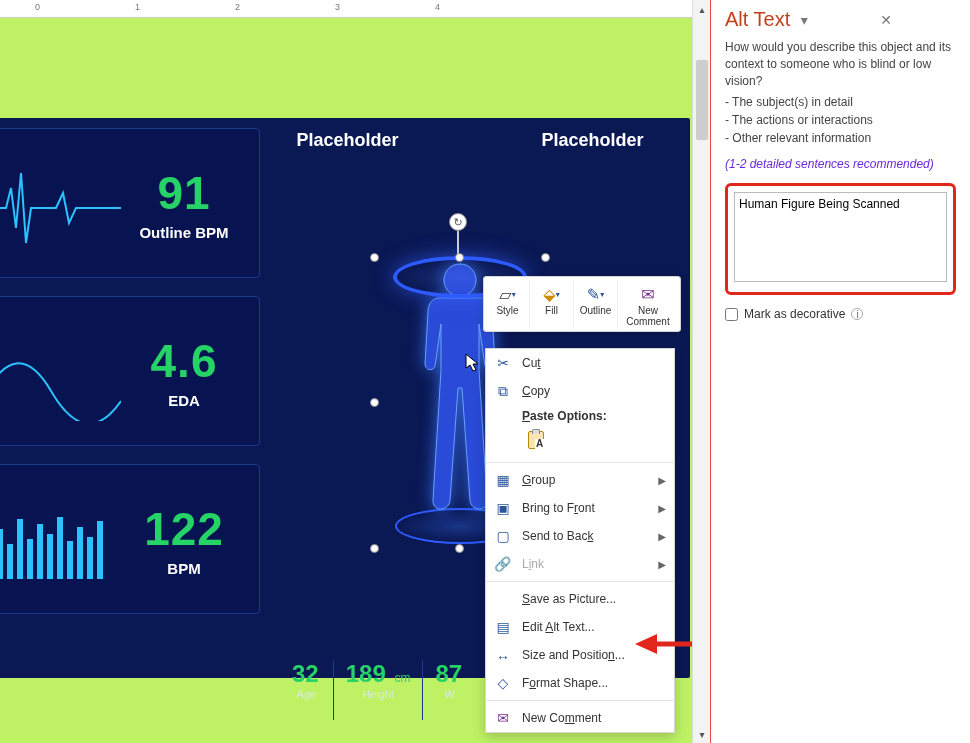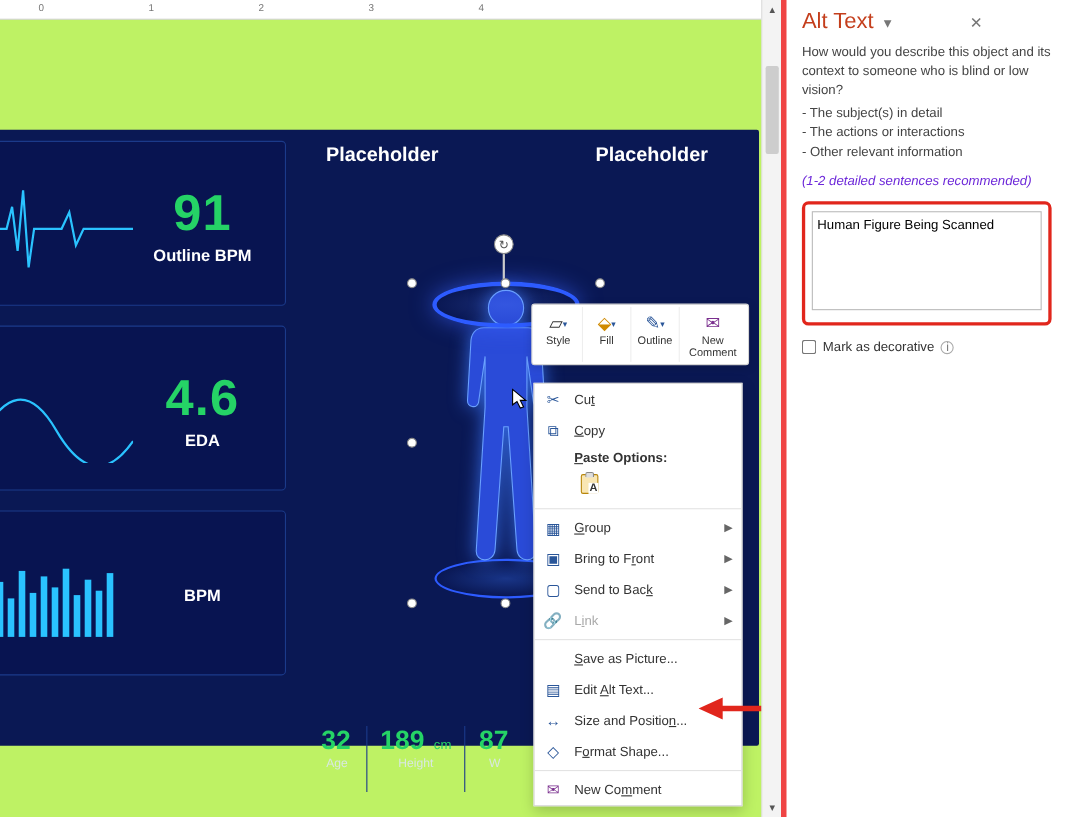--- a/index.html
+++ b/index.html
@@ -9,30 +9,30 @@
   .ruler { position: absolute; top: 0; left: 0; right: 260px; height: 18px; background: #fff; border-bottom: 1px solid #ccc; font-size: 9px; color: #777; }
   .ruler-mark { position: absolute; top: 2px; font-size: 9px; }
 
   
   .vscroll { position: absolute; top: 0; right: 260px; width: 18px; bottom: 0; background: #f3f3f3; border-left: 1px solid #ddd; }
   .vscroll-arrow { width: 18px; height: 18px; display: flex; align-items: center; justify-content: center; color: #555; font-size: 10px; }
   .vscroll-thumb { position: absolute; left: 3px; width: 12px; top: 60px; height: 80px; background: #cdcdcd; border-radius: 2px; }
   .vscroll-bottom { position: absolute; bottom: 0; }
 
   
-  .alt-pane { position: absolute; top: 0; right: 0; width: 260px; bottom: 0; background: #fff; border-left: 5px solid #ef4444; padding: 8px 14px; }
+  .alt-pane { position: absolute; top: 0; right: 0; width: 260px; bottom: 0; background: #fff; border-left: 1px solid #ef4444; padding: 8px 14px; }
   .alt-title { color: #C43E1C; font-size: 20px; font-weight: 400; margin-bottom: 8px; display:flex; align-items:center; }
   .alt-title span{flex:1}
   .alt-title .ctl { color:#777; font-size:14px; padding:0 4px; cursor:pointer;}
   .alt-desc { font-size: 12px; color: #444; line-height: 1.4; margin-bottom: 4px;}
   .alt-list { font-size: 12px; color: #444; line-height: 1.5; }
   .alt-rec { font-style: italic; font-size: 12px; color: #6d28d9; margin: 10px 0 12px; }
   .alt-textarea-wrap { border: 3px solid #E1261C; border-radius: 6px; padding: 6px; }
   .alt-textarea { width: 100%; height: 90px; border: 1px solid #bbb; font-size: 12px; padding: 4px; resize: none; outline:none; font-family: inherit;}
-  .alt-checkbox { margin-top: 12px; font-size: 12px; color: #333; display:flex; align-items:flex-end; gap:6px;}
+  .alt-checkbox { margin-top: 12px; font-size: 12px; color: #333; display:flex; align-items:center; gap:6px;}
   .alt-checkbox input { width:13px; height:13px;}
   .info-icon { color:#777; font-size:11px; border:1px solid #aaa; border-radius:50%; width:12px;height:12px; display:inline-flex;align-items:center;justify-content:center;}
 
   
   .slide-area { position: absolute; top: 18px; left: 0; right: 278px; bottom: 0; background: #bef264; overflow:hidden;}
   .slide { position: absolute; top: 100px; left: -10px; width: 700px; height: 560px; background: linear-gradient(135deg,#0a1854,#0a1854); border-radius:2px; }
   .metric-col { position:absolute; left:-10px; top:10px; width:280px; }
   .card { background: rgba(8,20,80,0.8); border:1px solid #1b3a8a; border-radius:4px; margin-bottom:18px; height:150px; display:flex; align-items:center; padding:10px 12px 10px 0; overflow:hidden;}
   .card .graph { width:140px; height:100px; position:relative; flex-shrink:0;}
   .card .metric { flex:1; text-align:center; color:#25D366; }
@@ -185,20 +185,21 @@
               <rect x="56" y="35" width="6" height="55"></rect>
             <rect x="66" y="45" width="6" height="45"></rect>
               <rect x="76" y="28" width="6" height="62"></rect>
               <rect x="86" y="52" width="6" height="38"></rect>
             <rect x="96" y="38" width="6" height="52"></rect>
               <rect x="106" y="48" width="6" height="42"></rect>
               <rect x="116" y="32" width="6" height="58"></rect>
           </svg>
         </div>
         <div class="metric">
+          <div class="metric-value">122</div>
           <div class="metric-label"><span></span><span class="sub">BPM</span></div>
         </div>
       </div>
     </div>
 
     <div class="stats-row">
       <div class="stat">
         <div class="stat-val"><span>32</span><small></small></div>
         <div class="stat-lbl">Age</div>
       </div>

